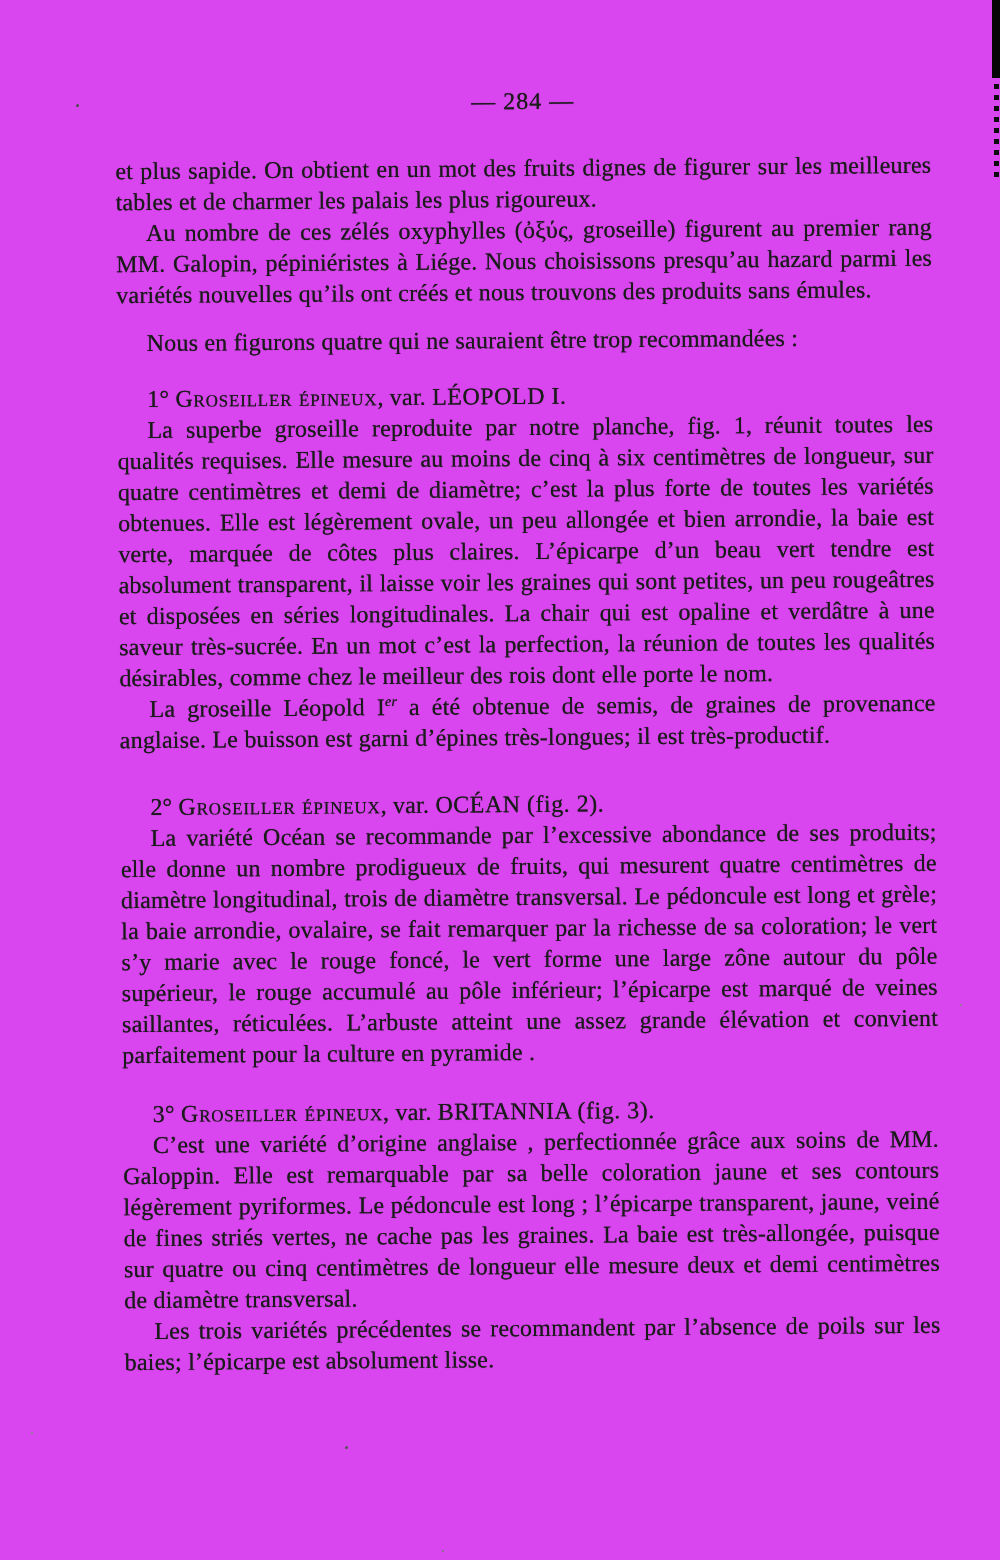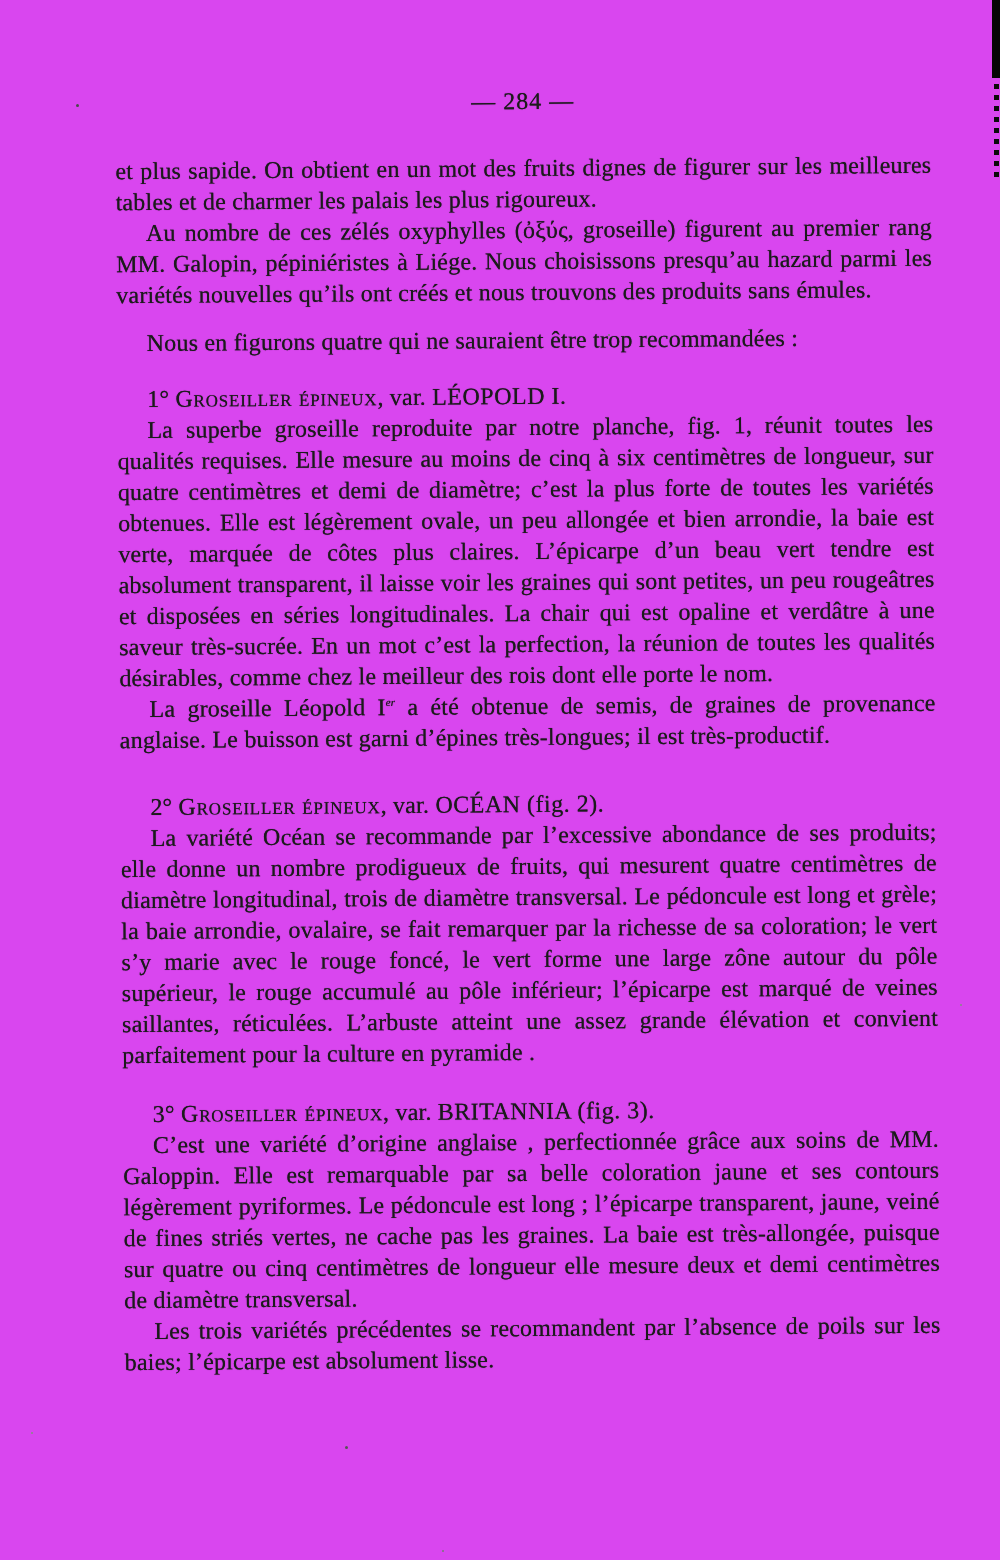--- a/index.html
+++ b/index.html
@@ -43,21 +43,21 @@
     text-indent:30px;
     text-align:left;
   }
   .section-heading .taxon{
     font-variant:small-caps;
     letter-spacing:0.8px;
   }
   .section-heading .variety{letter-spacing:0.5px;}
   .gap-lg{margin-top:36px;}
   .gap-md{margin-top:28px;}
-  sup.ordinal{font-size:11px;vertical-align:super;line-height:0;font-style:italic;}
+  sup.ordinal{font-size:14px;vertical-align:super;line-height:0;font-style:italic;}
   
   .edge-bar-solid{
     position:absolute;right:0;top:0;width:8px;height:78px;background:#050505;
   }
   .edge-bar-dashed{
     position:absolute;right:1px;top:84px;width:5px;height:94px;
     background:repeating-linear-gradient(to bottom,#0a0a0a 0 5px,transparent 5px 11px);
   }
   .speck{position:absolute;background:#4a4a4a;border-radius:50%;}
   .speck.s1{left:76px;top:104px;width:3px;height:3px;}

